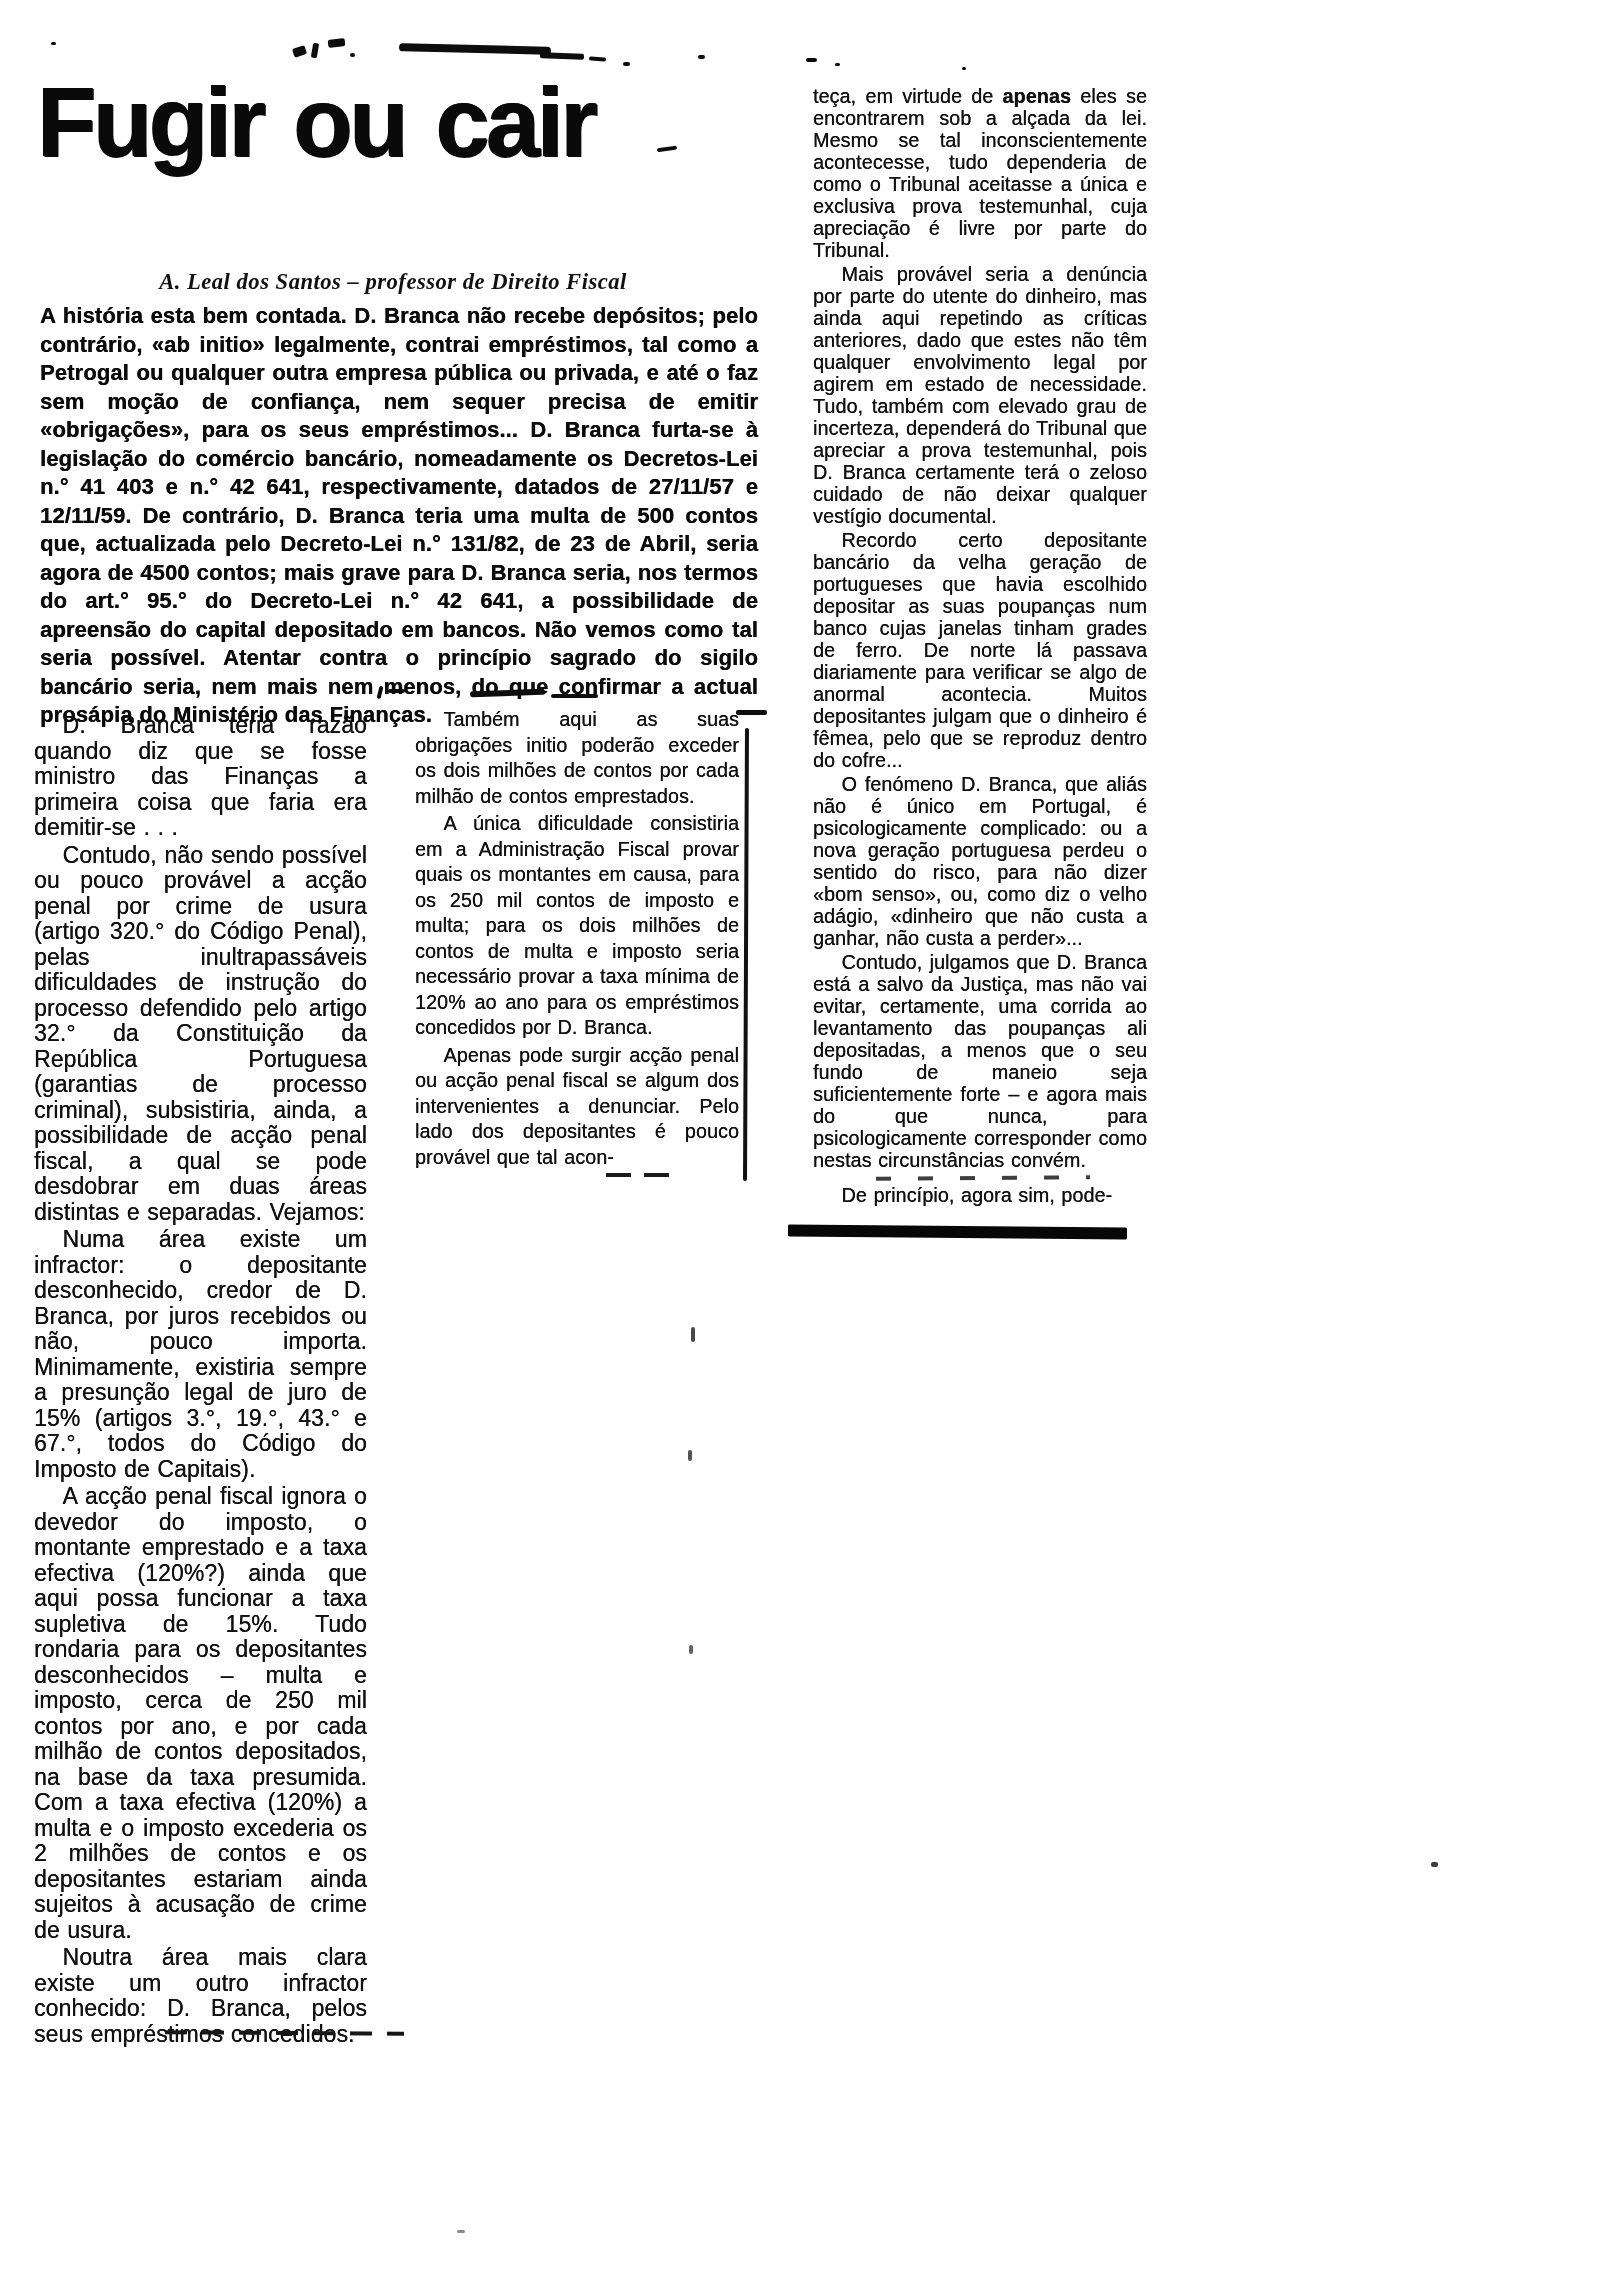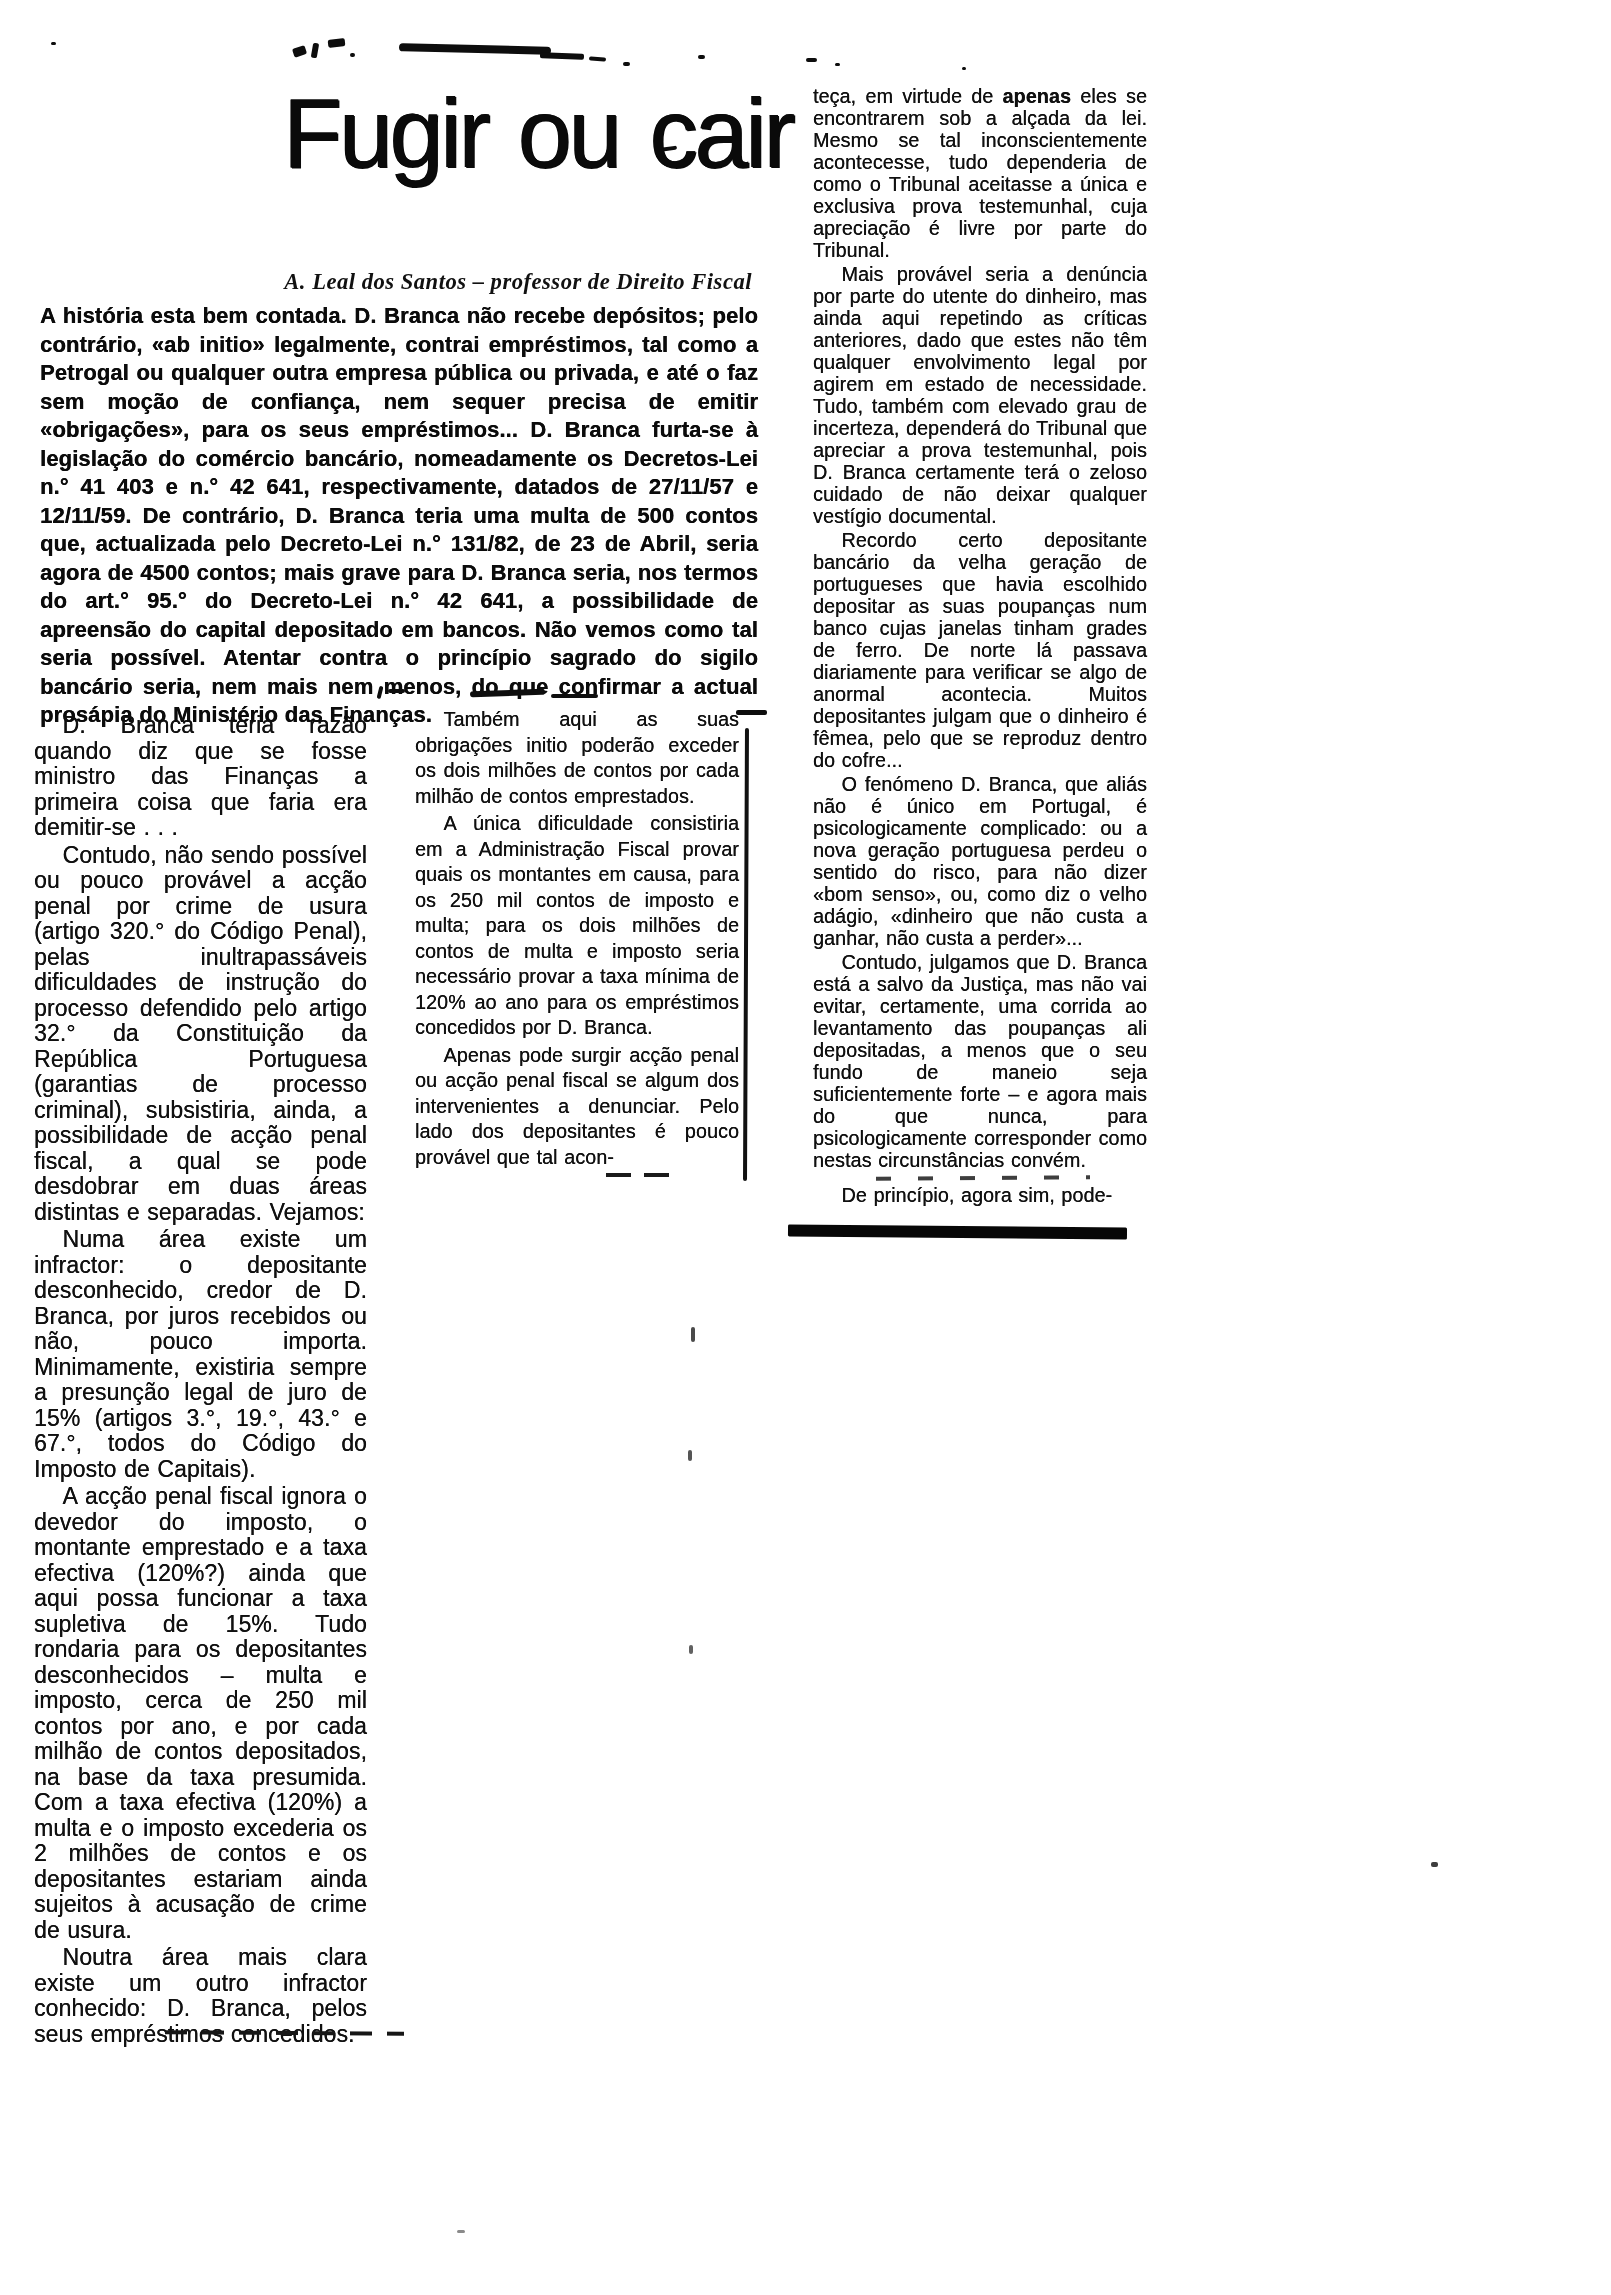--- a/index.html
+++ b/index.html
@@ -5,34 +5,34 @@
   html,body{margin:0;padding:0;}
   body{
     width:1612px;height:2295px;position:relative;
     background:#ffffff;color:#0d0d0d;
     font-family:"Liberation Sans", sans-serif;
     overflow:hidden;
   }
   .page{position:absolute;inset:0;}
 
   
-  .headline{position:absolute;left:37px;top:68px;width:766px;font-weight:normal;color:#0a0a0a;text-align:right;}
+  .headline{position:absolute;left:37px;top:57px;width:766px;font-weight:bold;color:#0a0a0a;}
   .headline .hl{
     display:inline-block;white-space:nowrap;
     font-size:99px;line-height:98px;letter-spacing:-3.4px;word-spacing:6.9px;
     transform-origin:0 50%;
     text-shadow:1px 0.5px 0 #0a0a0a, -0.5px 0 0 #0a0a0a;
   }
   .hl1{transform:scaleX(.98);margin-top:15.7px;}
   .hl2{transform:scaleX(.96);margin-top:1px;}
   .headline .row{display:block;height:98px;}
 
   
   .byline{
-    position:absolute;left:34px;top:269px;width:718px;text-align:right;
+    position:absolute;left:34px;top:269px;width:718px;text-align:center;
     font-family:"Liberation Serif", serif;font-style:italic;font-weight:600;
     font-size:22.6px;letter-spacing:0.5px;color:#111;
   }
 
   
   .lead{
     position:absolute;left:40px;top:302px;width:718px;
     font-size:22px;line-height:28.5px;font-weight:bold;text-align:justify;
     letter-spacing:0.1px;word-spacing:0.5px;color:#0b0b0b;
     text-shadow:0.3px 0.3px 0 #0b0b0b;

